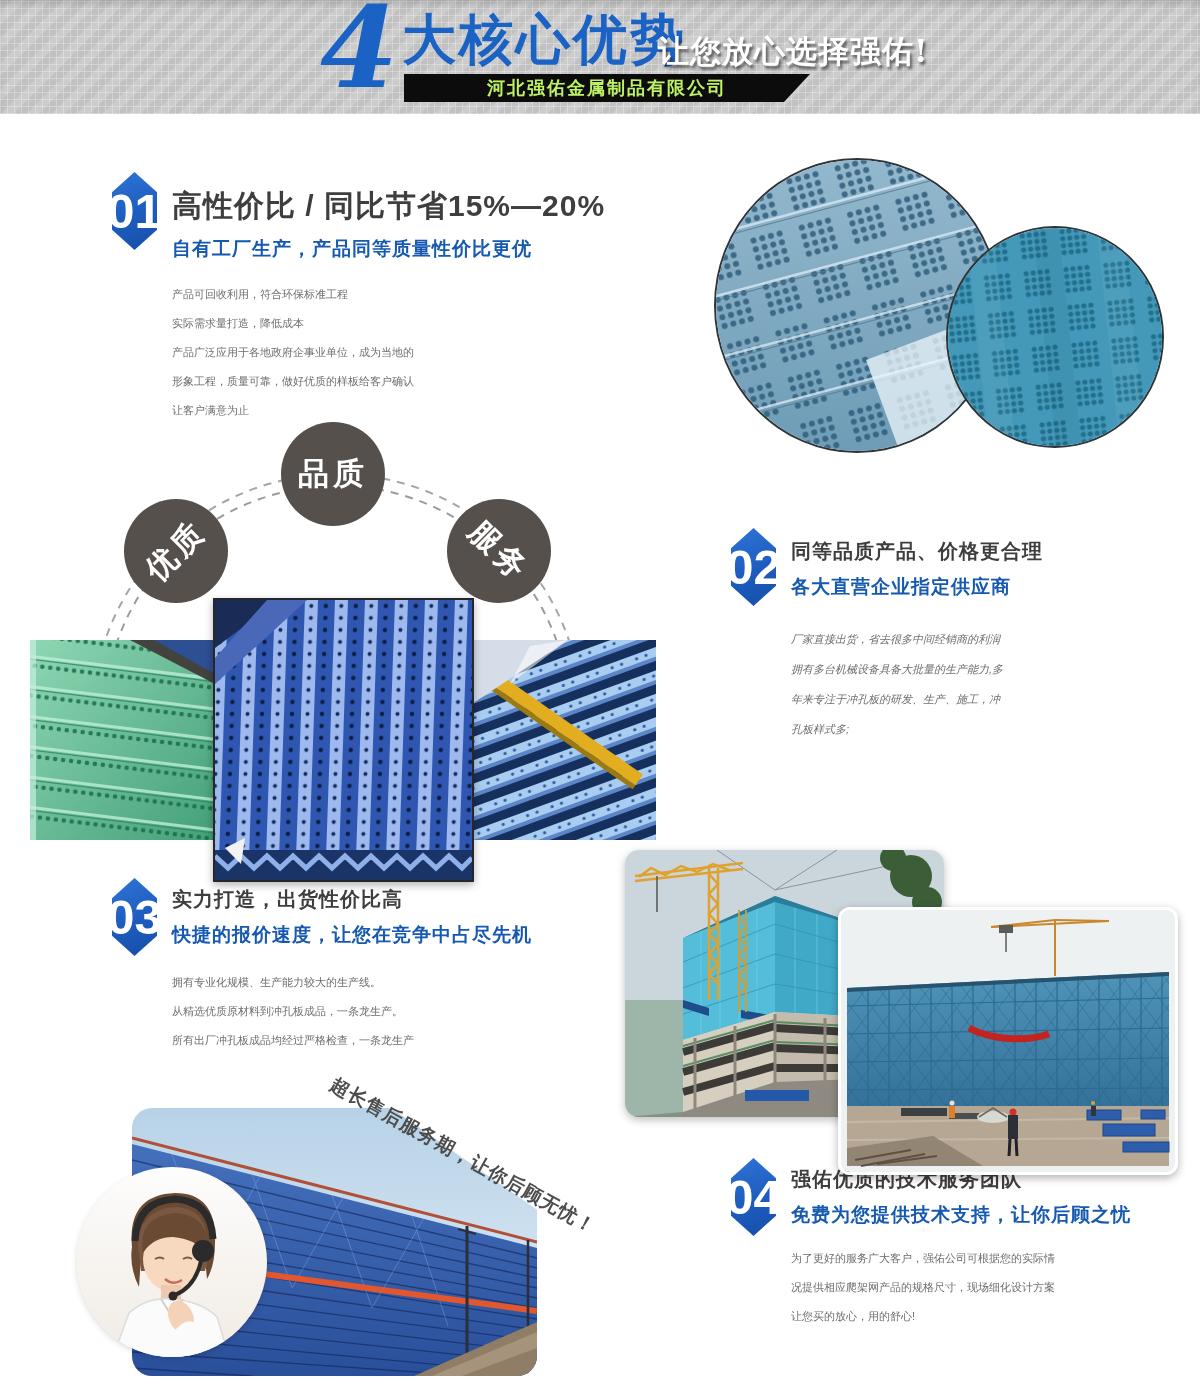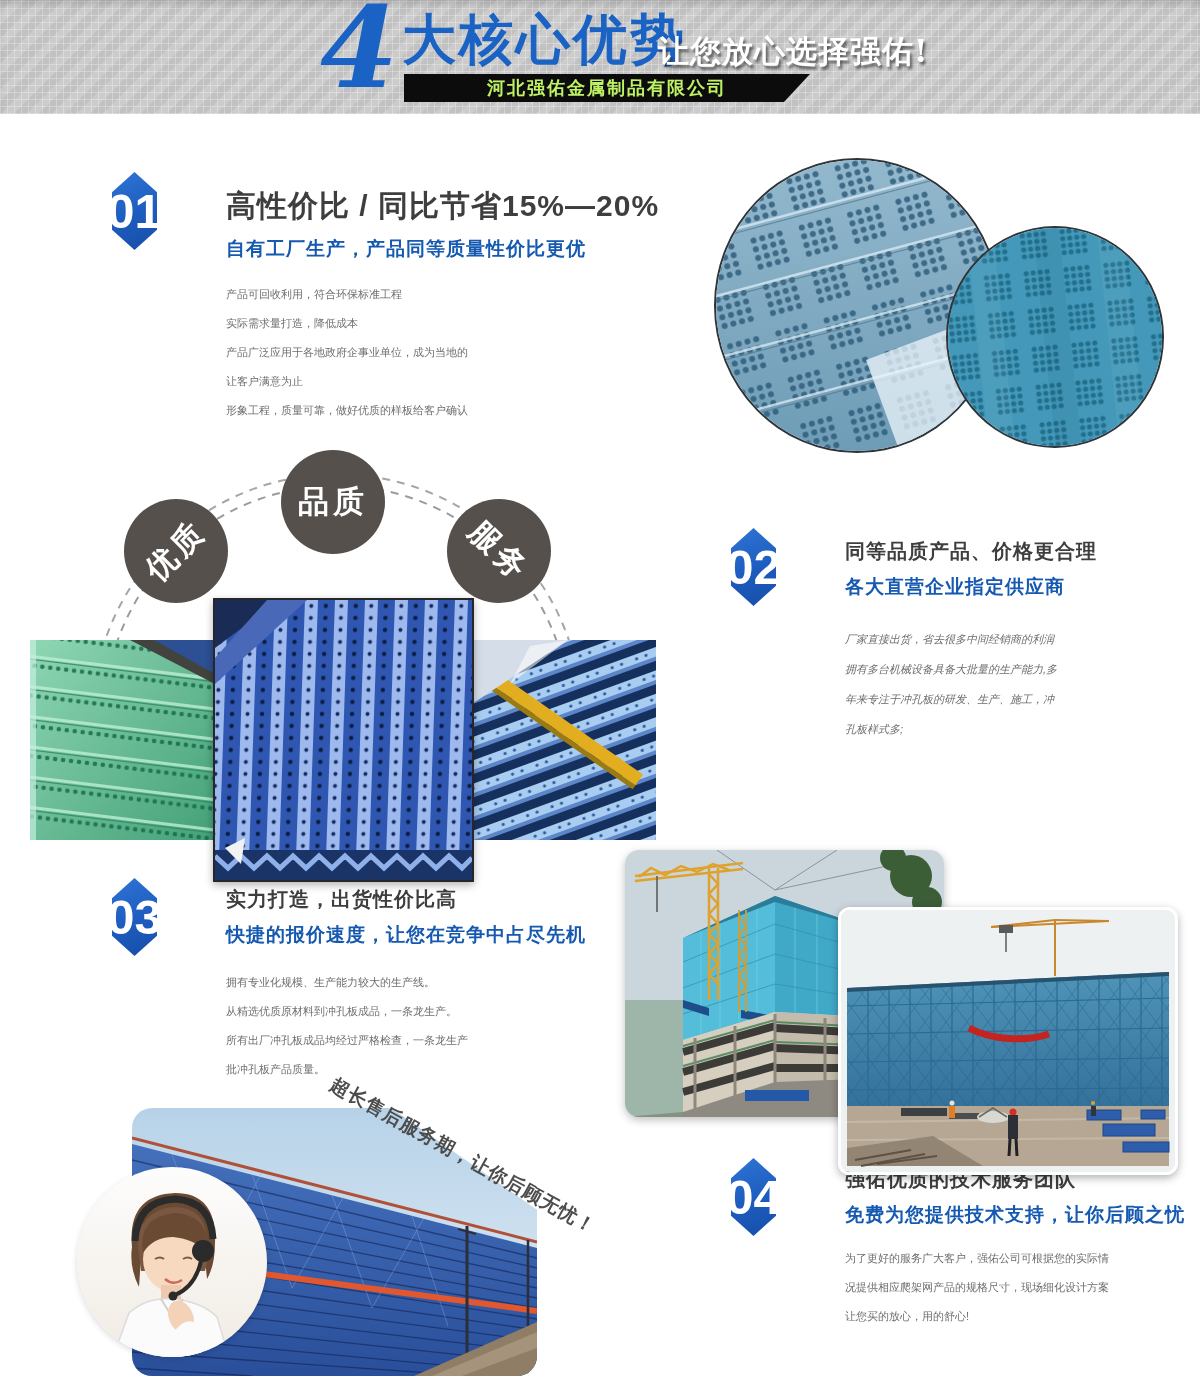--- a/index.html
+++ b/index.html
@@ -23,21 +23,21 @@
     clip-path:polygon(0 0,100% 0,calc(100% - 26px) 100%,0 100%);
     color:#bef264;font-size:18px;font-weight:bold;letter-spacing:2px;text-align:center;line-height:28px;}
 
   
   .adv{position:absolute;}
   .hex{position:absolute;left:0;top:0;width:45px;height:78px;
     background:linear-gradient(160deg,#2e74d6 0%,#1d5cbe 55%,#164ea8 100%);
     clip-path:polygon(50% 0%,100% 26%,100% 74%,50% 100%,0% 74%,0% 26%);
     color:#fff;font-family:Liberation Sans, sans-serif;font-weight:bold;font-size:49px;
     display:flex;align-items:center;justify-content:center;}
-  .adv .txt{margin-left:114px;}
+  .adv .txt{margin-left:60px;}
   .adv .title{font-size:20px;font-weight:bold;color:#3e3e3e;letter-spacing:1px;white-space:nowrap;}
   .adv .subtitle{margin-top:9px;font-family:"DejaVu Serif",serif;font-weight:bold;font-size:19px;
     color:#1559b0;letter-spacing:1px;white-space:nowrap;}
   .adv .body{margin-top:18px;font-size:11px;color:#6d6d6d;line-height:29px;}
   .adv .body div{white-space:nowrap;}
   .adv1{left:112px;top:172px;width:600px;} .adv1 .txt{padding-top:14px;} .adv1 .title{font-size:30px;}
   .adv2{left:731px;top:528px;width:460px;} .adv2 .txt{padding-top:10px;} .adv2 .body{margin-top:24px;line-height:30px;font-style:italic;}
   .adv3{left:112px;top:878px;width:600px;} .adv3 .txt{padding-top:8px;} .adv3 .body{margin-top:20px;}
   .adv4{left:731px;top:1158px;width:460px;} .adv4 .txt{padding-top:8px;} .adv4 .body{margin-top:16px;}
 
@@ -45,21 +45,21 @@
   .circ{position:absolute;border-radius:50%;overflow:hidden;border:2px solid #2f3438;}
   .circ svg{display:block;}
   .circ-large{left:714px;top:158px;width:282px;height:291px;}
   .circ-small{left:946px;top:226px;width:214px;height:218px;}
 
   
   .ring-svg{position:absolute;left:0;top:430px;z-index:1;pointer-events:none;}
   .qc{position:absolute;width:104px;height:104px;border-radius:50%;background:#56504d;z-index:4;
     color:#fff;font-weight:bold;font-size:31px;letter-spacing:4px;
     display:flex;align-items:center;justify-content:center;}
-  .qc-top{left:281px;top:450px;}
+  .qc-top{left:281px;top:422px;}
   .qc-left{left:124px;top:499px;}
   .qc-right{left:447px;top:499px;}
   .qc .rot-l{transform:rotate(-45deg);}
   .qc .rot-r{transform:rotate(45deg);}
 
   
   .strip-img{position:absolute;overflow:hidden;}
   .img-green{left:30px;top:640px;width:185px;height:200px;z-index:2;}
   .img-stack{left:472px;top:640px;width:184px;height:200px;z-index:2;}
   .img-corr{left:213px;top:598px;width:257px;height:280px;z-index:3;border:2px solid #26262b;
@@ -100,22 +100,22 @@
 
   <div class="adv adv1">
     <div class="hex">01</div>
     <div class="txt">
       <div class="title">高性价比 / 同比节省15%—20%</div>
       <div class="subtitle">自有工厂生产，产品同等质量性价比更优</div>
       <div class="body">
         <div>产品可回收利用，符合环保标准工程</div>
         <div>实际需求量打造，降低成本</div>
         <div>产品广泛应用于各地政府企事业单位，成为当地的</div>
+        <div>形象工程，质量可靠，做好优质的样板给客户确认</div>
         <div>让客户满意为止</div>
-        <div>形象工程，质量可靠，做好优质的样板给客户确认</div>
       </div>
     </div>
   </div>
 
   <div class="circ circ-large">
     <svg width="100%" height="100%" viewBox="0 0 282 291">
       <defs>
         <linearGradient id="gBig" x1="0" y1="0" x2="0" y2="1">
           <stop offset="0" stop-color="#93b8cd"></stop>
             <stop offset="1" stop-color="#6e9cb6"></stop>
@@ -305,21 +305,20 @@
 
   <div class="adv adv3">
     <div class="hex">03</div>
     <div class="txt">
       <div class="title">实力打造，出货性价比高</div>
       <div class="subtitle">快捷的报价速度，让您在竞争中占尽先机</div>
       <div class="body">
         <div>拥有专业化规模、生产能力较大的生产线。</div>
         <div>从精选优质原材料到冲孔板成品，一条龙生产。</div>
         <div>所有出厂冲孔板成品均经过严格检查，一条龙生产</div>
-        <div>批冲孔板产品质量。</div>
       </div>
     </div>
   </div>
 
   <div class="photo photo-back">
     <svg width="100%" height="100%" viewBox="0 0 319 267">
       <rect width="319" height="267" fill="#cbd5dc"></rect>
       <g stroke="#8a949b" stroke-width="1">
         <line x1="150" y1="40" x2="92" y2="0"></line>
           <line x1="150" y1="40" x2="212" y2="0"></line>

